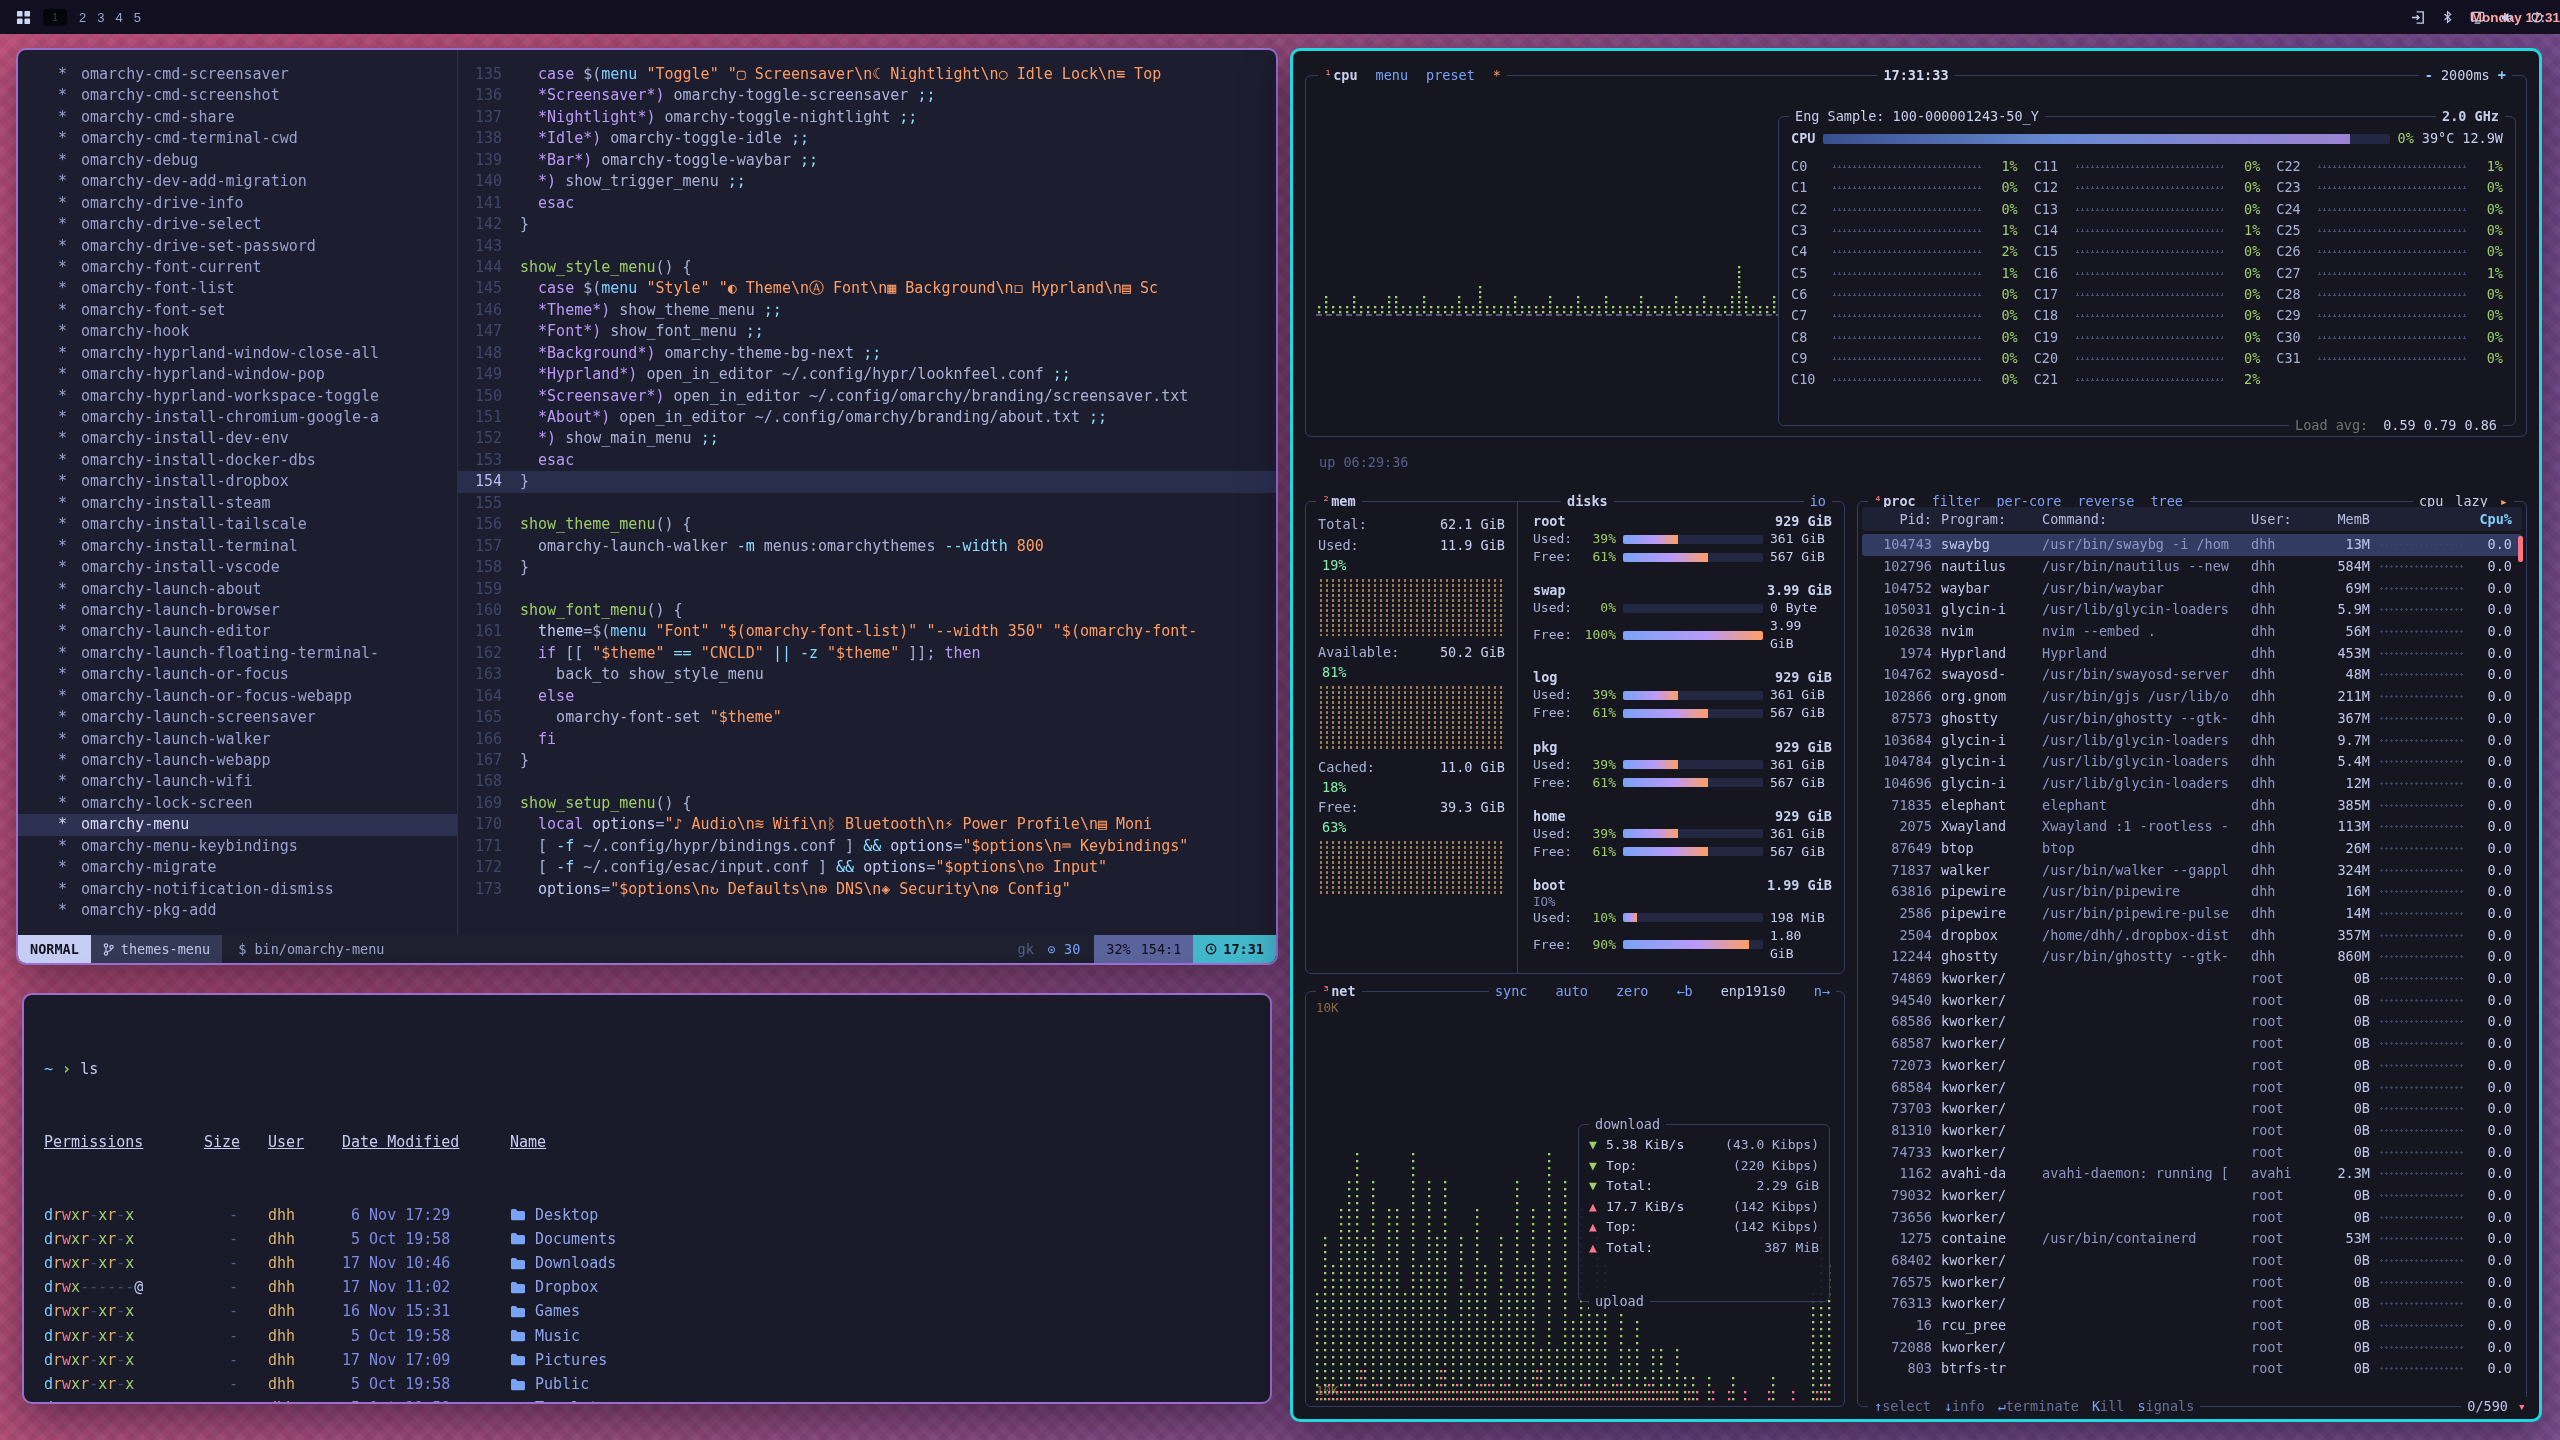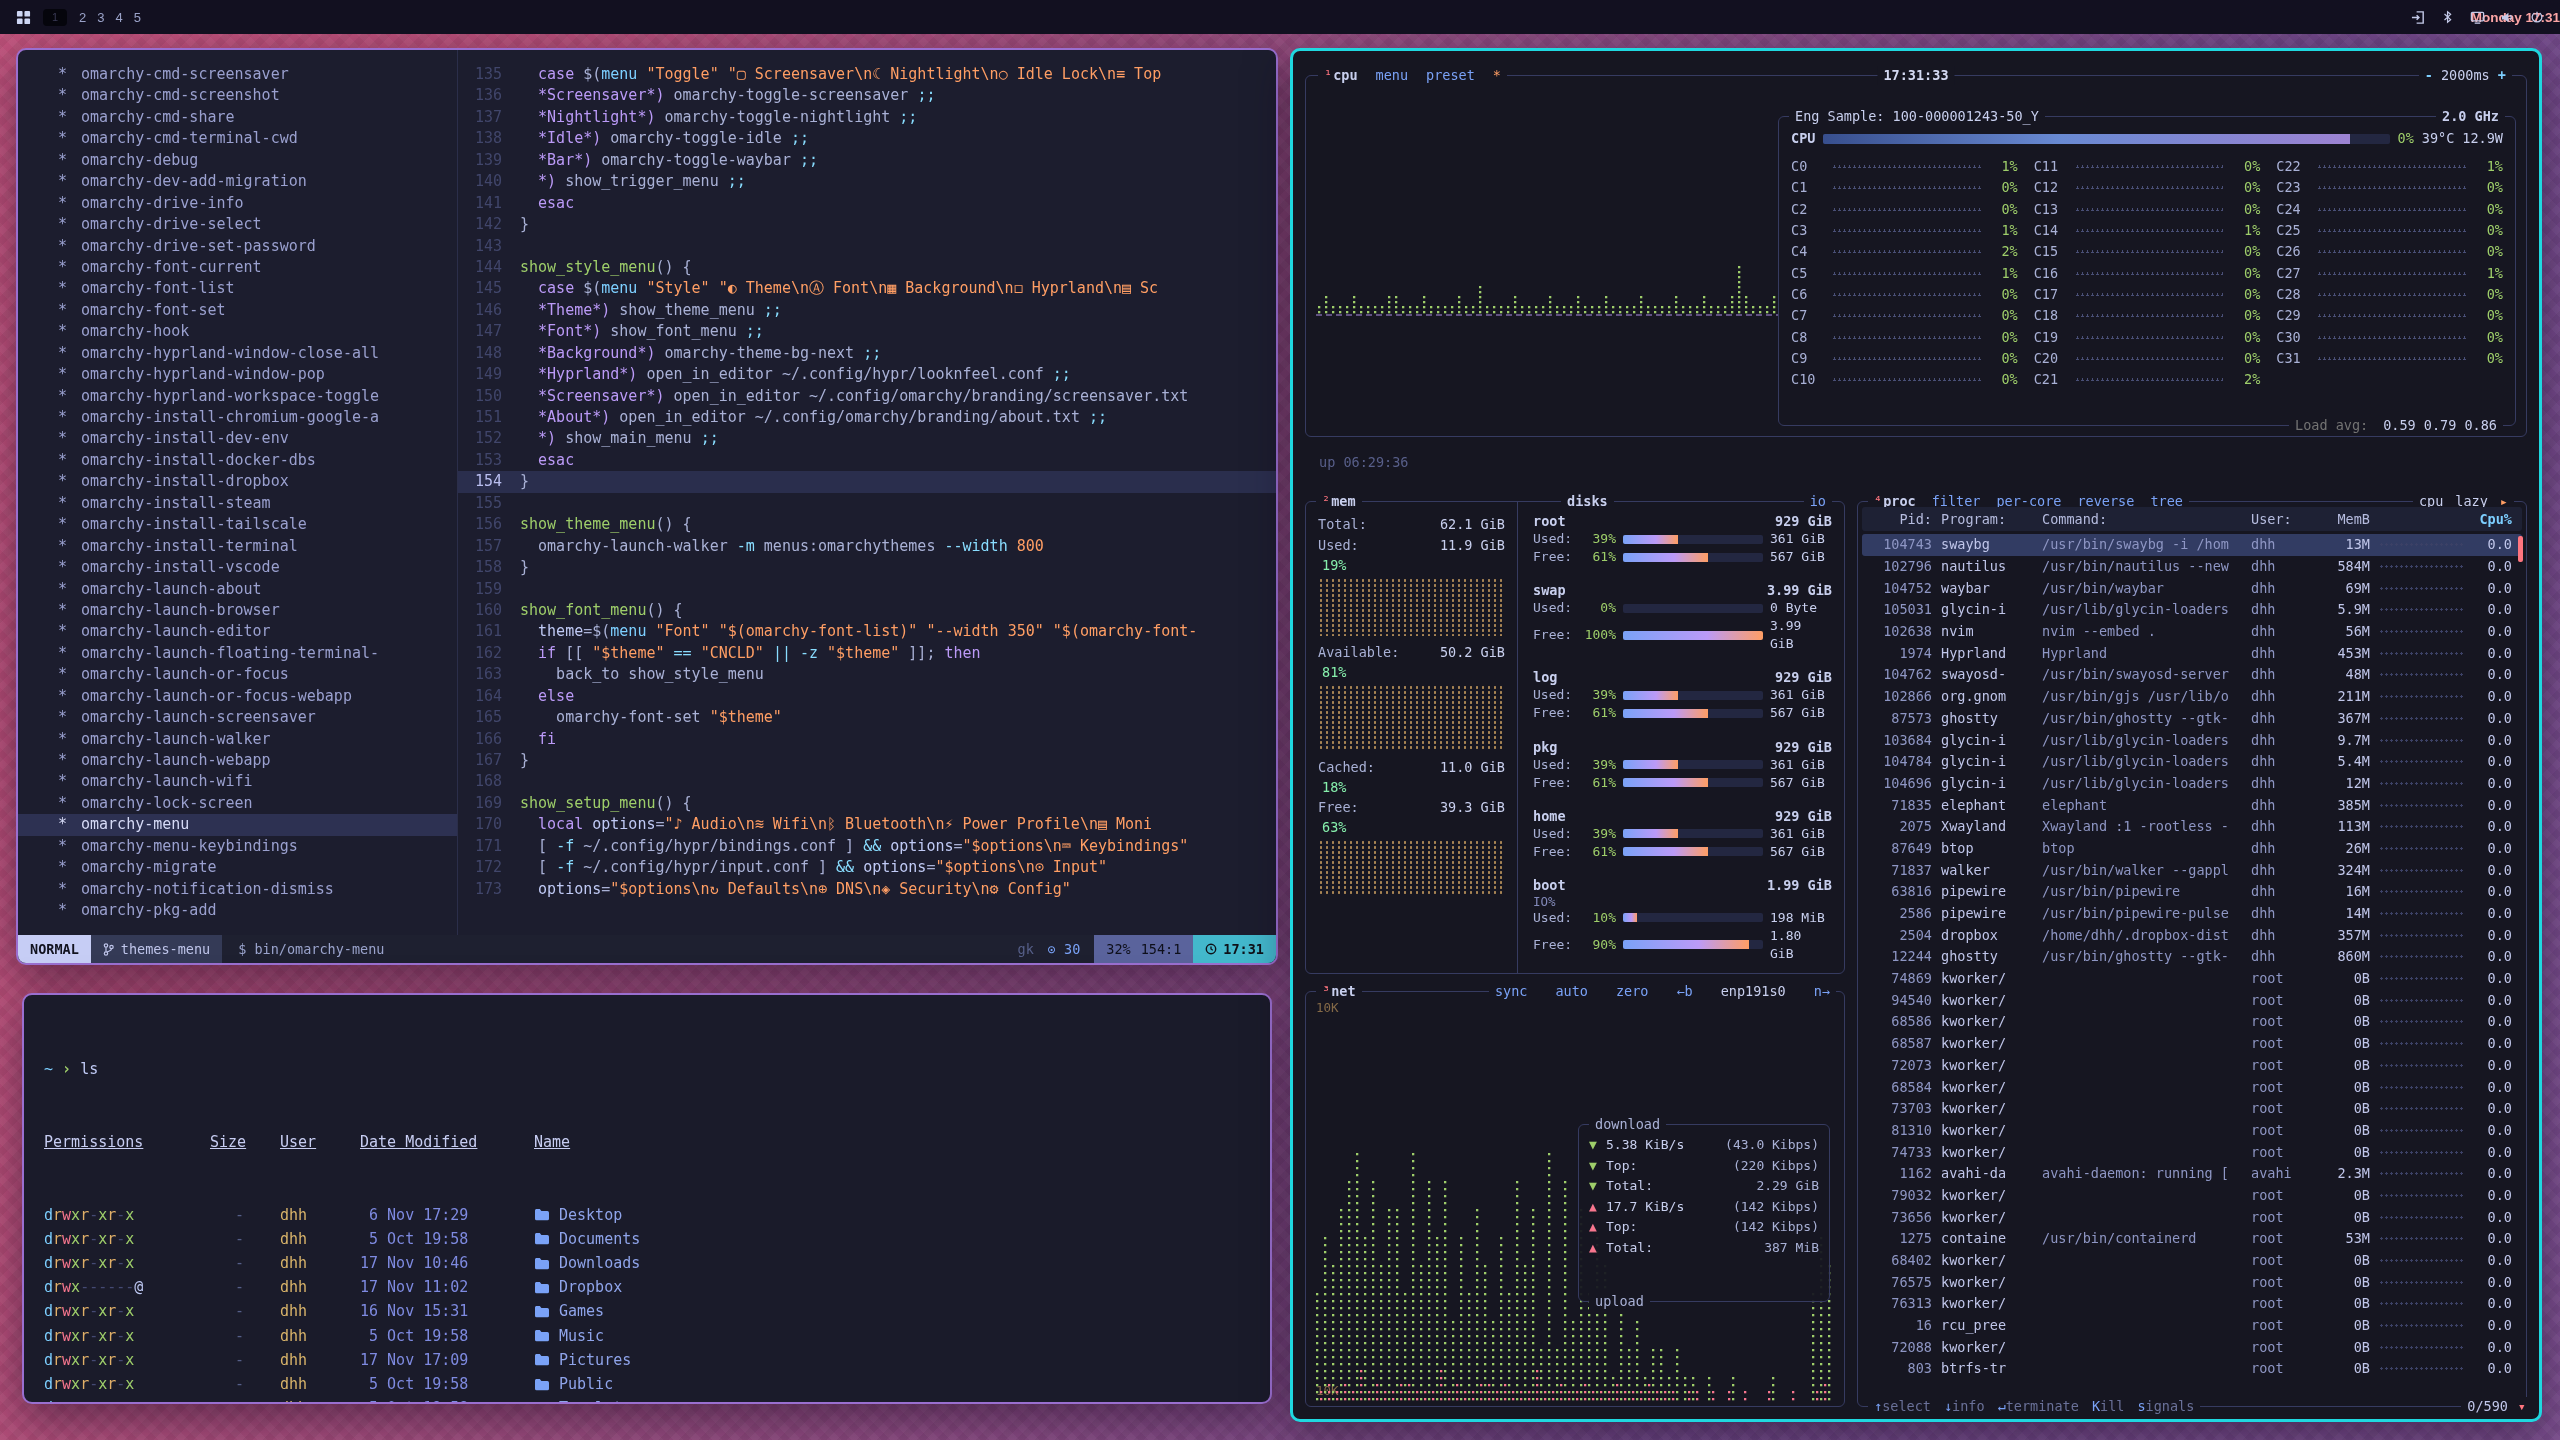--- a/index.html
+++ b/index.html
@@ -43,21 +43,21 @@
   .sl-cmd{margin-left:16px;color:#9aa3cc}
   .sl-right{margin-left:auto;display:flex;align-items:center;height:100%}
   .sl-host{color:#565f89;margin-right:14px}
   .sl-lsp{color:#7aa2f7;margin-right:14px}
   .seg-pos{background:#5a639c;color:#0e0f1a;gap:10px}
   .seg-time{background:#43b8cc;color:#0e1118;gap:6px;font-weight:bold}
   
   .terminal{left:22px;top:993px;width:1250px;height:411px;background:#1a1b2a;border:2px solid #9a6fd0;overflow:hidden}
   .term-content{padding:14px 20px;font:15px/24.2px "DejaVu Sans Mono",monospace;color:#a9b1d6;white-space:pre}
   .t-dir{color:#7dcfff}.t-chev{color:#9ece6a;font-weight:bold}.t-cmd{color:#c0caf5}
-  .ls-grid{display:grid;grid-template-columns:150px 54px 64px 158px 1fr;column-gap:16px;height:24.2px;align-items:center}
+  .ls-grid{display:grid;grid-template-columns:150px 54px 64px 158px 1fr;column-gap:10px;height:24.2px;align-items:center}
   .ls-head span{color:#c7cdf2;text-decoration:underline}
   .c-size{text-align:right;padding-right:20px;color:#565f89}
   .ls-head .c-size{color:#c7cdf2}
   .c-user{color:#d9b46a}
   .c-date{color:#7e8ae0;white-space:pre}
   .c-name{display:flex;align-items:center;gap:9px;color:#8fa4ea}
   .pd{color:#7dcfff}.pr{color:#e0af68}.pw{color:#f7768e}.px{color:#9ece6a}.pn{color:#444a73}.pa{color:#c0caf5}
   
   .btop{left:1290px;top:48px;width:1252px;height:1374px;background:#161621;border:3px solid #1fd8e0;overflow:hidden;
     font:13.5px/19px "DejaVu Sans Mono",monospace;color:#a9b1d6}
@@ -275,21 +275,21 @@
           <div class="cl"><span class="ln">162</span><span class="lt"><span class="tk-p">  </span><span class="tk-kw">if</span><span class="tk-p"> [[ </span><span class="tk-str">"$theme"</span><span class="tk-p"> </span><span class="tk-op">==</span><span class="tk-p"> </span><span class="tk-str">"CNCLD"</span><span class="tk-p"> </span><span class="tk-op">||</span><span class="tk-p"> </span><span class="tk-op">-z</span><span class="tk-p"> </span><span class="tk-str">"$theme"</span><span class="tk-p"> ]]; </span><span class="tk-kw">then</span></span></div>
           <div class="cl"><span class="ln">163</span><span class="lt"><span class="tk-p">    back_to show_style_menu</span></span></div>
           <div class="cl"><span class="ln">164</span><span class="lt"><span class="tk-p">  </span><span class="tk-kw">else</span></span></div>
           <div class="cl"><span class="ln">165</span><span class="lt"><span class="tk-p">    omarchy-font-set </span><span class="tk-str">"$theme"</span></span></div>
           <div class="cl"><span class="ln">166</span><span class="lt"><span class="tk-p">  </span><span class="tk-kw">fi</span></span></div>
           <div class="cl"><span class="ln">167</span><span class="lt"><span class="tk-p">}</span></span></div>
           <div class="cl"><span class="ln">168</span><span class="lt"></span></div>
           <div class="cl"><span class="ln">169</span><span class="lt"><span class="tk-fn">show_setup_menu</span><span class="tk-p">() {</span></span></div>
           <div class="cl"><span class="ln">170</span><span class="lt"><span class="tk-p">  </span><span class="tk-kw">local</span><span class="tk-p"> </span><span class="tk-var">options</span><span class="tk-p">=</span><span class="tk-str">"♪ Audio\n≋ Wifi\nᛒ Bluetooth\n⚡ Power Profile\n▤ Moni</span></span></div>
           <div class="cl"><span class="ln">171</span><span class="lt"><span class="tk-p">  [ </span><span class="tk-op">-f</span><span class="tk-p"> ~/.config/hypr/bindings.conf ] </span><span class="tk-op">&amp;&amp;</span><span class="tk-p"> </span><span class="tk-var">options</span><span class="tk-p">=</span><span class="tk-str">"$options\n⌨ Keybindings"</span></span></div>
-          <div class="cl"><span class="ln">172</span><span class="lt"><span class="tk-p">  [ </span><span class="tk-op">-f</span><span class="tk-p"> ~/.config/hypr/input.conf ] </span><span class="tk-op">&amp;&amp;</span><span class="tk-p"> </span><span class="tk-var">options</span><span class="tk-p">=</span><span class="tk-str">"$options\n⊙ Input"</span></span></div>
+          <div class="cl"><span class="ln">172</span><span class="lt"><span class="tk-p">  [ </span><span class="tk-op">-f</span><span class="tk-p"> ~/.config/esac/input.conf ] </span><span class="tk-op">&amp;&amp;</span><span class="tk-p"> </span><span class="tk-var">options</span><span class="tk-p">=</span><span class="tk-str">"$options\n⊙ Input"</span></span></div>
           <div class="cl"><span class="ln">173</span><span class="lt"><span class="tk-p">  </span><span class="tk-var">options</span><span class="tk-p">=</span><span class="tk-str">"$options\n↻ Defaults\n⊕ DNS\n◈ Security\n⚙ Config"</span></span></div>
         </div>
     </div>
     <div class="statusline">
       <span class="seg seg-mode">NORMAL</span>
       <span class="seg seg-branch">
         <svg width="11" height="13" viewBox="0 0 11 13">
             <circle cx="3" cy="2.5" r="1.7" fill="none" stroke="#bfc5ea" stroke-width="1.2"></circle>
             <circle cx="3" cy="10.5" r="1.7" fill="none" stroke="#bfc5ea" stroke-width="1.2"></circle>
             <circle cx="8.5" cy="4" r="1.7" fill="none" stroke="#bfc5ea" stroke-width="1.2"></circle>

